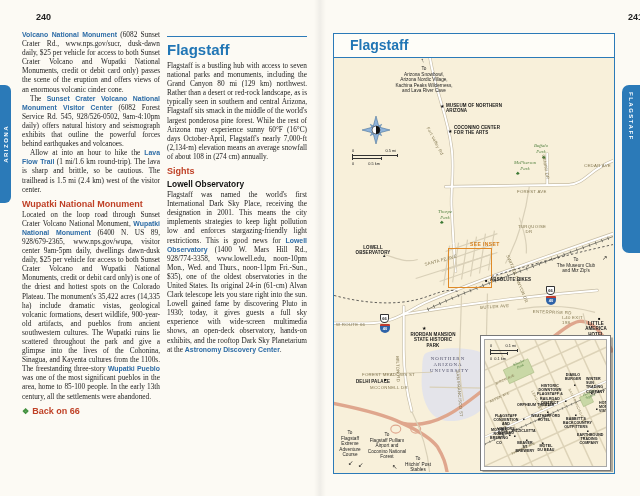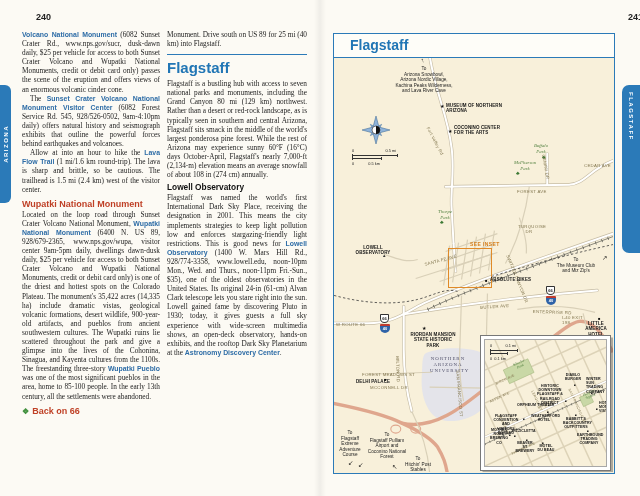--- a/index.html
+++ b/index.html
@@ -103,26 +103,26 @@
 
   <div class="col" id="col1">
       <p class="para"><span class="lk">Volcano National Monument</span><span> (6082 Sunset Crater Rd., www.nps.gov/sucr, dusk-dawn daily, $25 per vehicle for access to both Sunset Crater Volcano and Wupatki National Monuments, credit or debit card only) passes the scene of the eruption and offers views of an enormous volcanic cinder cone.</span></p>
       <p class="para ind"><span>The </span><span class="lk">Sunset Crater Volcano National Monument Visitor Center</span><span> (6082 Forest Service Rd. 545, 928/526-0502, 9am-4:10pm daily) offers natural history and seismograph exhibits that outline the powerful forces behind earthquakes and volcanoes.</span></p>
       <p class="para ind"><span>Allow at into an hour to hike the </span><span class="lk">Lava Flow Trail</span><span> (1 mi/1.6 km round-trip). The lava is sharp and brittle, so be cautious. The trailhead is 1.5 mi (2.4 km) west of the visitor center.</span></p>
       <h3 class="h-red">Wupatki National Monument</h3>
       <p class="para"><span>Located on the loop road through Sunset Crater Volcano National Monument, </span><span class="lk">Wupatki National Monument</span><span> (6400 N. US 89, 928/679-2365, www.nps.gov/wupa, visitor center 9am-5pm daily, dwellings dawn-dusk daily, $25 per vehicle for access to both Sunset Crater Volcano and Wupatki National Monuments, credit or debit card only) is one of the driest and hottest spots on the Colorado Plateau. The monument's 35,422 acres (14,335 ha) include dramatic vistas, geological volcanic formations, desert wildlife, 900-year-old artifacts, and pueblos from ancient southwestern cultures. The Wupatki ruins lie scattered throughout the park and give a glimpse into the lives of the Cohonina, Sinagua, and Kayenta cultures from the 1100s. The freestanding three-story </span><span class="lk">Wupatki Pueblo</span><span> was one of the most significant pueblos in the area, home to 85-100 people. In the early 13th century, all the settlements were abandoned.</span></p>
       <h3 class="h-back66"><span class="dmd">❖</span>Back on 66</h3>
     </div>
   <div class="col" id="col2">
-      <p class="para"><span>Monument. Drive south on US 89 for 25 mi (40 km) into Flagstaff.</span></p>
       <div class="sect">
         <div class="rule"></div>
         <h2 class="h-flag">Flagstaff</h2>
       </div>
       <p class="para"><span>Flagstaff is a bustling hub with access to seven national parks and monuments, including the Grand Canyon 80 mi (129 km) northwest. Rather than a desert or red-rock landscape, as is typically seen in southern and central Arizona, Flagstaff sits smack in the middle of the world's largest ponderosa pine forest. While the rest of Arizona may experience sunny 60°F (16°C) days October-April, Flagstaff's nearly 7,000-ft (2,134-m) elevation means an average snowfall of about 108 in (274 cm) annually.</span></p>
+      <h3 class="h-red">Sights</h3>
       <h4 class="h-sub">Lowell Observatory</h4>
       <p class="para"><span>Flagstaff was named the world's first International Dark Sky Place, receiving the designation in 2001. This means the city implements strategies to keep light pollution low and enforces stargazing-friendly light restrictions. This is good news for </span><span class="lk">Lowell Observatory</span><span> (1400 W. Mars Hill Rd., 928/774-3358, www.lowell.edu, noon-10pm Mon., Wed. and Thurs., noon-11pm Fri.-Sun., $35), one of the oldest observatories in the United States. Its original 24-in (61-cm) Alvan Clark telescope lets you stare right into the sun. Lowell gained fame by discovering Pluto in 1930; today, it gives guests a full sky experience with wide-screen multimedia shows, an open-deck observatory, hands-on exhibits, and the rooftop Dark Sky Planetarium at the </span><span class="lk">Astronomy Discovery Center</span><span>.</span></p>
     </div>
 
   <div id="map">
     <div id="map-titlebar">
       <h2 id="map-title">Flagstaff</h2>
     </div>
     <div id="map-body">
 

